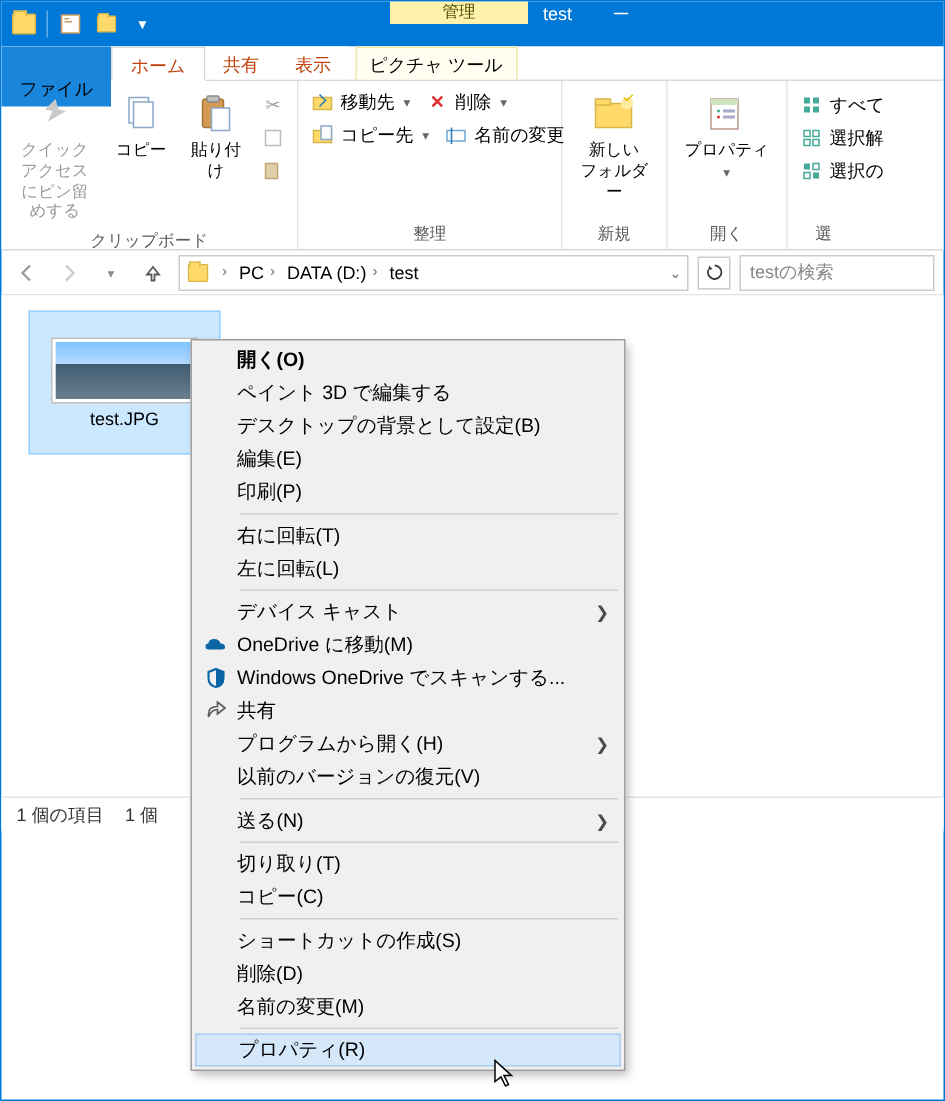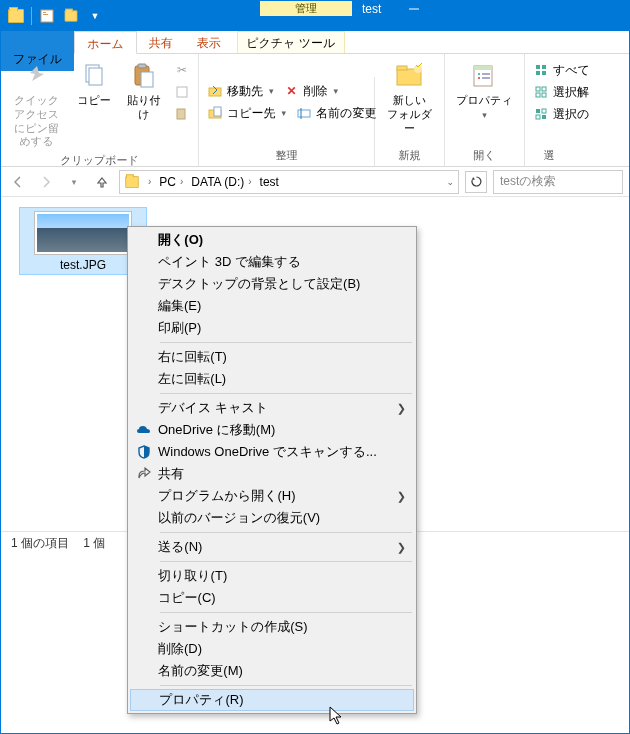--- a/index.html
+++ b/index.html
@@ -38,21 +38,21 @@
   .addr-row { height: 30px; display: flex; align-items: center; gap: 6px; padding: 3px 6px; border-bottom: 1px solid #e4e4e4; }
   .nav-btn { width: 22px; height: 22px; color: #8a8a8a; display: flex; align-items: center; justify-content: center; }
   .breadcrumb { flex: 1; border: 1px solid #cccccc; height: 24px; display: flex; align-items: center; padding: 0; }
   .bc-folder { width: 24px; display: flex; align-items: center; justify-content: center; }
   .bc-item { padding: 0 4px; display: flex; align-items: center; gap: 4px; height: 100%; }
   .bc-sep { color: #6a6a6a; font-size: 10px; }
   .refresh-btn, .dd-btn { width: 22px; height: 22px; border: 1px solid #cccccc; display: flex; align-items: center; justify-content: center; color: #3a3a3a; }
   .search-box { width: 130px; height: 24px; border: 1px solid #cccccc; padding: 0 6px; color: #888; display: flex; align-items: center; }
   
   .content { position: relative; height: 355px; background: #fff; }
-  .item { position: absolute; left: 18px; top: 10px; width: 128px; display: flex; flex-direction: column; align-items: center; padding: 2px; }
+  .item { position: absolute; left: 18px; top: 10px; width: 128px; display: flex; flex-direction: column; align-items: center; padding: 16px; }
   .item.selected { background: #cce8ff; border: 1px solid #99d1ff; }
   .thumb { width: 96px; height: 42px; background: linear-gradient(180deg,#7ec5ff 0%, #b2d9ff 38%, #3f5b72 38%, #6c7f8d 100%); border: 2px solid #fff; box-shadow: 0 0 0 1px #bfbfbf; margin: 2px; }
   .item-label { font-size: 12px; margin-top: 2px; color: #000; }
   
   .status { position: absolute; left: 0; top: 530px; height: 24px; width: 100%; border-top: 1px solid #e4e4e4; display: flex; align-items: center; padding: 0 10px; gap: 14px; color: #333; font-size: 12px; background: #fff; }
   
   .ctx { position: absolute; left: 126px; top: 225px; width: 290px; background: #f0f0f0; border: 1px solid #a0a0a0; box-shadow: 2px 3px 6px rgba(0,0,0,0.25); padding: 2px; }
   .ctx-item { display: flex; align-items: center; height: 22px; padding: 0 8px 0 0; position: relative; }
   .ctx-item.hover { background: #d4e8f9; border: 1px solid #a8cdef; height: 22px; padding-right: 7px; }
   .ctx-icon-col { width: 28px; display: flex; align-items: center; justify-content: center; }
@@ -164,21 +164,21 @@
                 <svg width="14" height="14">
                   <rect x="2" y="2" width="8" height="10" fill="#e0cfa8" stroke="#bda874"></rect>
                 </svg>
               </span>
             </div>
         </div>
       </div>
       <div class="group-label">クリップボード</div>
     </div>
 
-    <div class="group" style="width:176px;margin-top:23px;">
+    <div class="group" style="width:176px;">
       <div class="group-body" style="flex-direction:column;gap:2px;">
         <div style="display:flex;gap:2px;">
           <div class="small-btn">
               <span class="icn">
                 <svg width="14" height="14">
                   <rect x="1" y="4" width="12" height="8" fill="#ffd96a" stroke="#d9b64a"></rect>
                   <path d="M5 2 L9 6 L5 10" fill="none" stroke="#2a7ab8"></path>
                 </svg>
               </span>
               <span>移動先</span>

